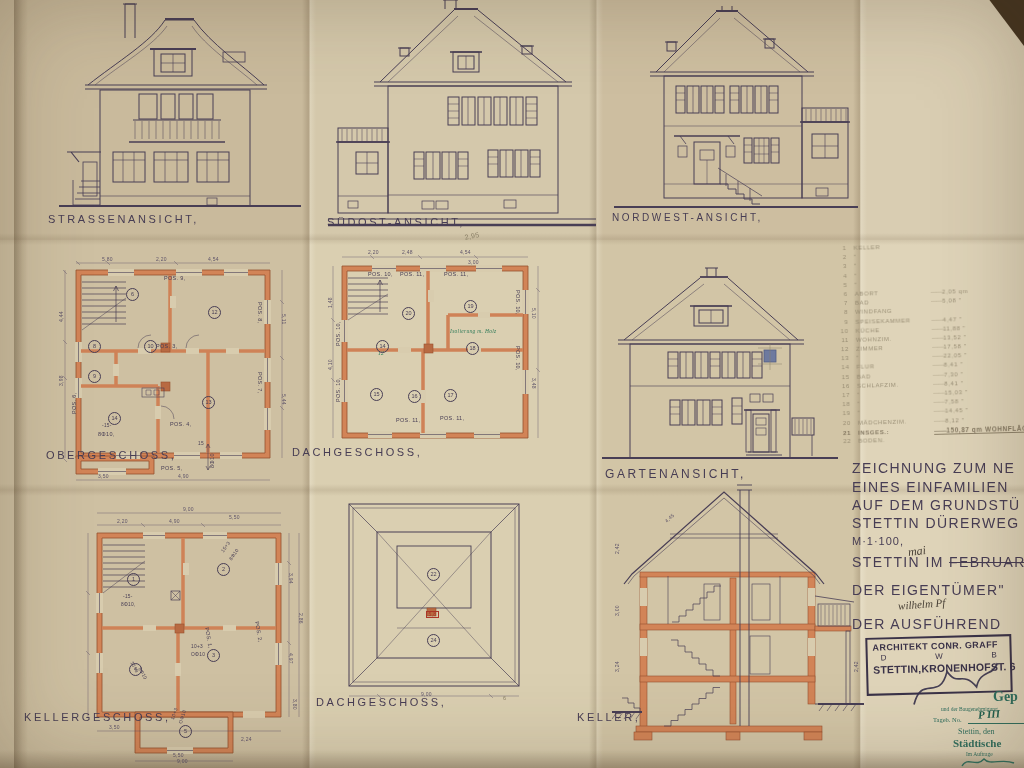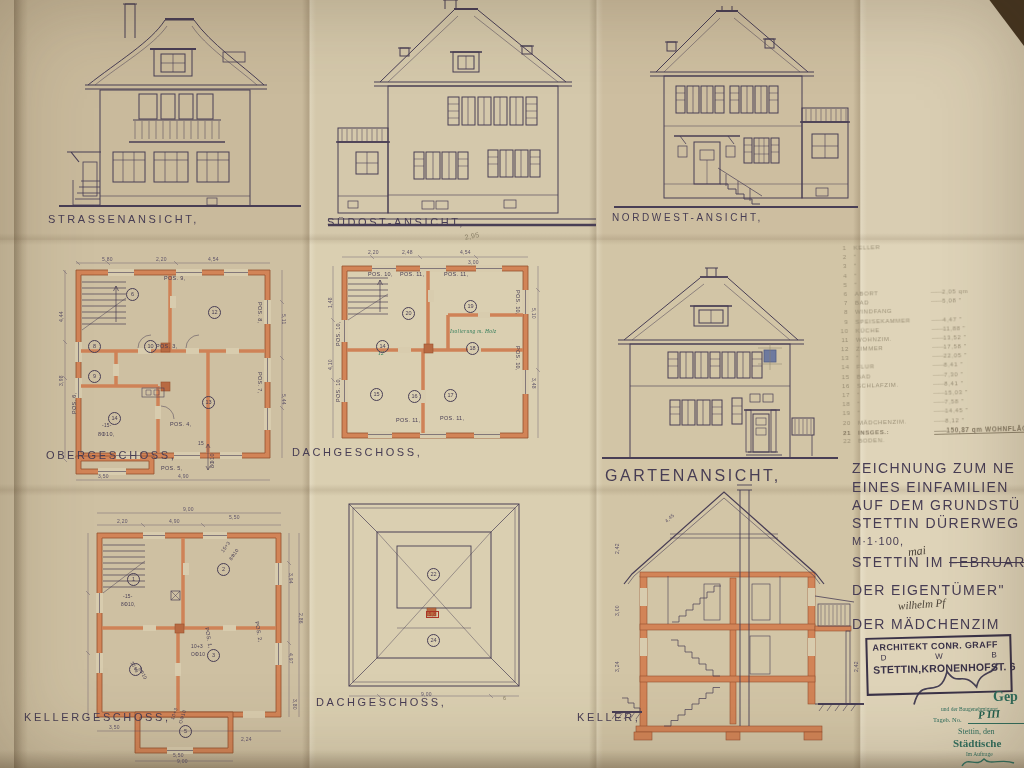--- a/index.html
+++ b/index.html
@@ -576,21 +576,21 @@
       <span class="ann dim" style="left: 3px; top: 196px; transform: rotate(-90deg);">3,24</span>
       <span class="ann dim" style="left: 242px; top: 196px; transform: rotate(-90deg);">2,42</span>
       <span class="ann dim" style="left: 52px; top: 44px; transform: rotate(-42deg);">4,45</span>
     </div>
 
   <div class="label" style="left:48px;top:213px">STRASSENANSICHT,</div>
   <div class="label" style="left:327px;top:216px">SÜDOST-ANSICHT,</div>
   <div class="label" style="left:612px;top:212px;font-size:10px">NORDWEST-ANSICHT,</div>
   <div class="label" style="left:46px;top:449px">OBERGESCHOSS,</div>
   <div class="label" style="left:292px;top:446px">DACHGESCHOSS,</div>
-  <div class="label" style="left:605px;top:467px;font-size:16px">GARTENANSICHT,</div>
+  <div class="label" style="left:605px;top:467px;font-size:12px">GARTENANSICHT,</div>
   <div class="label" style="left:24px;top:711px">KELLERGESCHOSS,</div>
   <div class="label" style="left:316px;top:696px">DACHGESCHOSS,</div>
   <div class="label" style="left:577px;top:711px">KELLER,</div>
 
   <div class="draw" style="left:0;top:0;width:1024px;height:768px;pointer-events:none">
       <span class="ann pencil" style="left: 464px; top: 234px; transform: rotate(-12deg); font-size: 7px;">2,95</span>
     </div>
 
   <div id="room-list">
       <div class="rl-row">
@@ -708,21 +708,21 @@
   <div id="title-block">
     <span class="tb-line" style="top:4px">ZEICHNUNG ZUM NE</span>
     <span class="tb-line" style="top:23px">EINES EINFAMILIEN</span>
     <span class="tb-line" style="top:41px">AUF DEM GRUNDSTÜ</span>
     <span class="tb-line" style="top:59px">STETTIN DÜRERWEG</span>
     <span class="tb-line tb-scale" style="top:79px">M·1·100,</span>
     <span class="tb-line" style="top:98px"><span>STETTIN IM</span>&nbsp;<span class="strike">FEBRUAR</span></span>
     <span class="hand" style="position:absolute;left:56px;top:88px;font-size:12px;transform:rotate(-7deg)">mai</span>
     <span class="tb-line" style="top:126px">DER EIGENTÜMER"</span>
     <span class="hand" style="position:absolute;left:46px;top:142px;font-size:11px;transform:rotate(-4deg)">wilhelm Pf</span>
-    <span class="tb-line" style="top:160px">DER MÄDCHENZIM</span>
+    <span class="tb-line" style="top:160px">DER AUSFÜHREND</span>
   </div>
 
   <div id="arch-stamp">
     <div class="as-1">ARCHITEKT CONR. GRAFF</div>
     <div class="as-cols">
       <span>D</span>
       <span>W</span>
       <span>B</span>
     </div>
     <div class="as-3">STETTIN,KRONENHOFST. 6</div>

